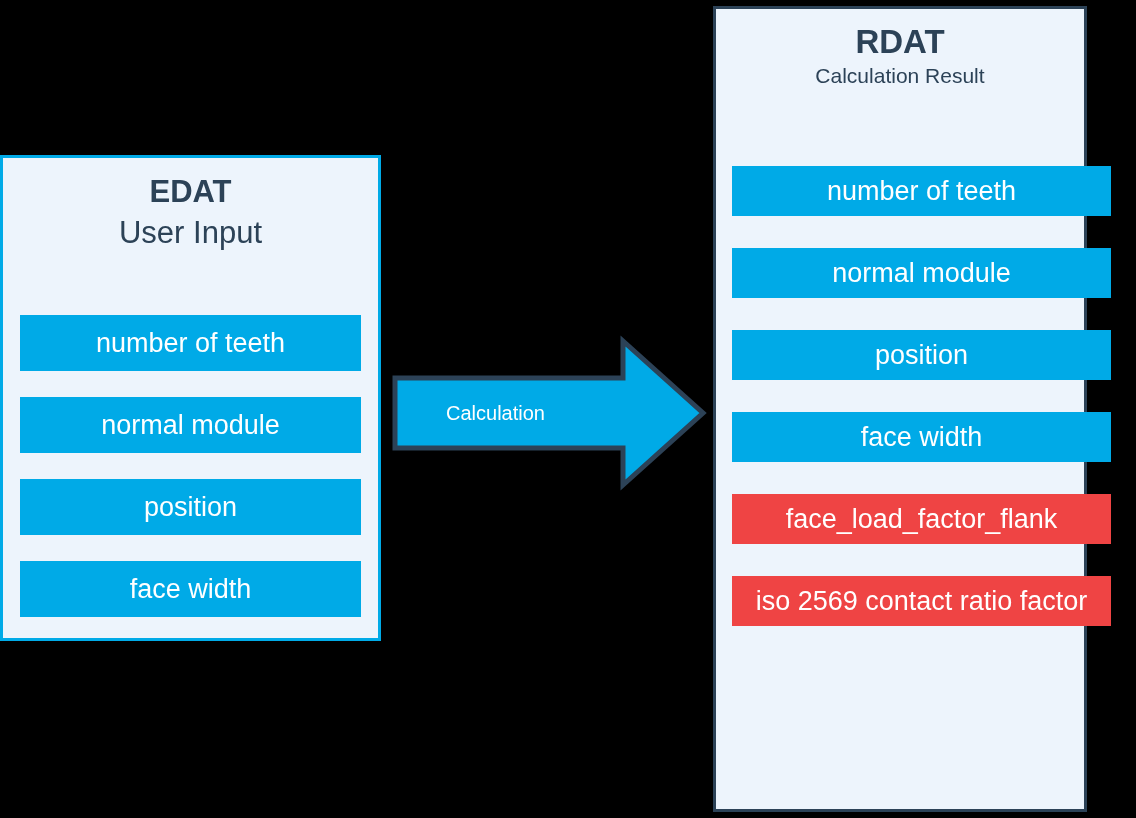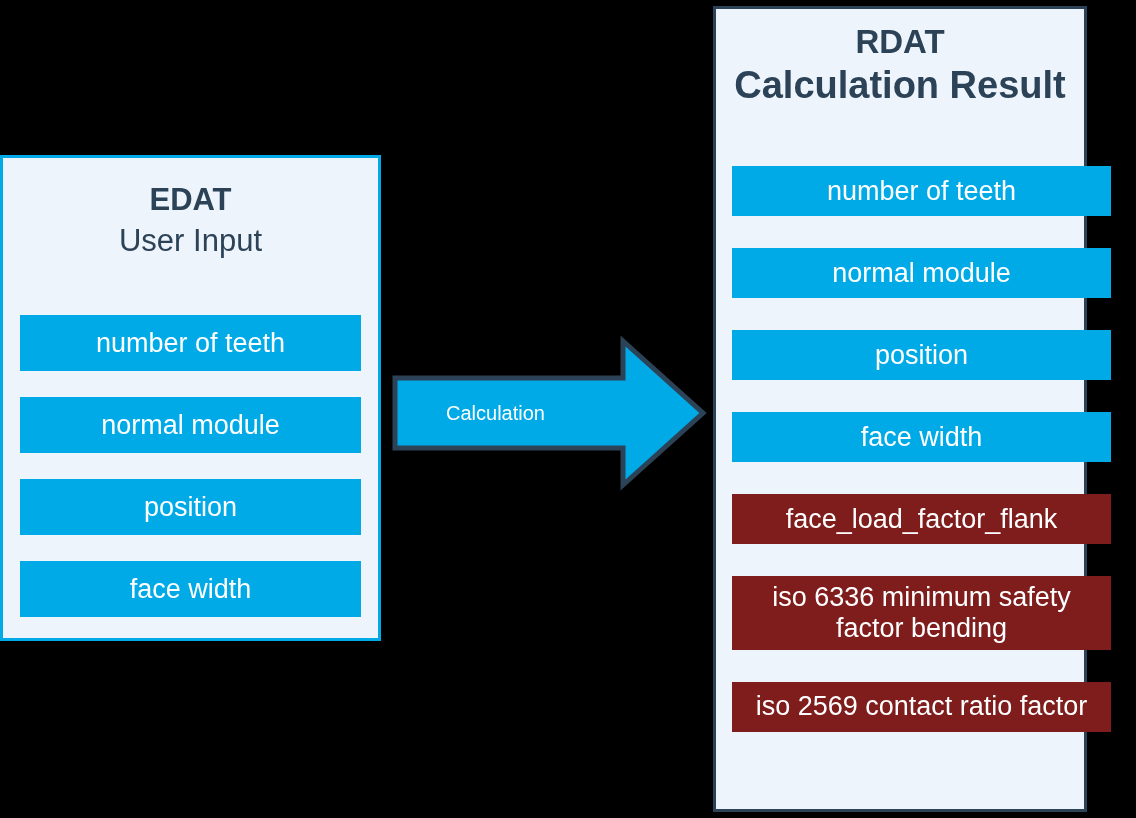--- a/index.html
+++ b/index.html
@@ -55,36 +55,36 @@
   }
   .panel-subtitle {
     text-align: center;
     color: #2c4257;
     line-height: 1.08;
   }
 
   
   .panel-left .panel-title {
     font-size: 31px;
-    margin-top: 25px;
+    margin-top: 17px;
   }
   .panel-left .panel-subtitle {
     font-size: 31px;
     font-weight: normal;
     margin-top: 8px;
   }
 
   
   .panel-right .panel-title {
     font-size: 33px;
     margin-top: 15px;
   }
   .panel-right .panel-subtitle {
-    font-size: 38px;
-    font-weight: bold;
+    font-size: 21px;
+    font-weight: normal;
     margin-top: 5px;
   }
 
   
   .items-left {
     position: absolute;
     left: 17px;
     top: 157px;
     width: 341px;
   }
@@ -111,21 +111,21 @@
   }
   .items-right .item {
     min-height: 50px;
     margin-bottom: 32px;
     font-size: 27px;
     padding: 6px 8px;
     line-height: 1.14;
   }
 
   .item.input-kind  { background: #00aae7; text-align: center; }
-  .item.result-kind { background: #7f1d1d; }
+  .item.result-kind { background: #ef4444; }
 
   
   .arrow-wrap {
     position: absolute;
     left: 391px;
     top: 333px;
     width: 318px;
     height: 160px;
   }
   .arrow-wrap svg {
@@ -176,18 +176,17 @@
   <div class="panel-right">
     <div class="panel-title">RDAT</div>
     <div class="panel-subtitle">Calculation Result</div>
 
     <div class="items-right">
       <div class="item input-kind">number of teeth</div>
       <div class="item input-kind">normal module</div>
       <div class="item input-kind">position</div>
       <div class="item input-kind">face width</div>
       <div class="item result-kind">face_load_factor_flank</div>
-      <div class="item result-kind">iso 6336 minimum safety factor bending</div>
       <div class="item result-kind">iso 2569 contact ratio factor</div>
     </div>
   </div>
 
 </div>
 
 </body></html>

